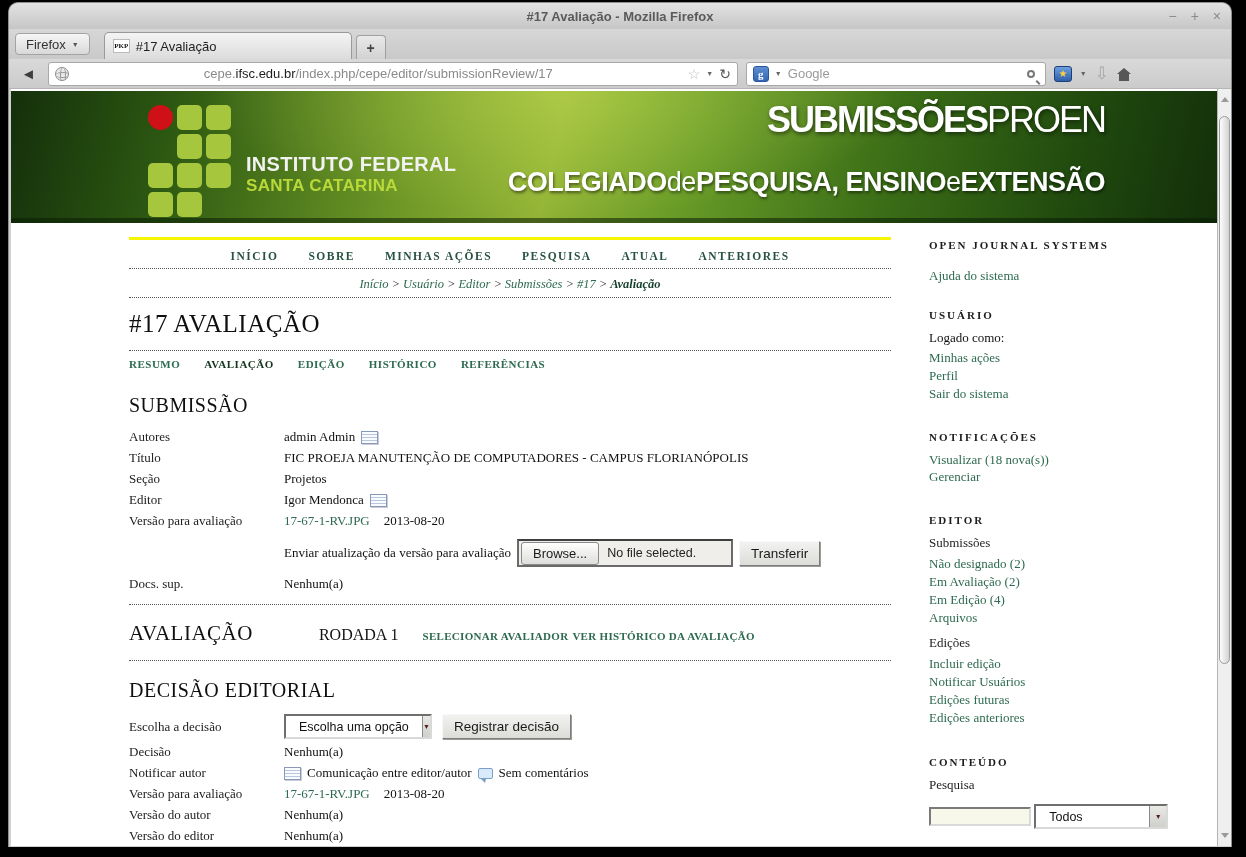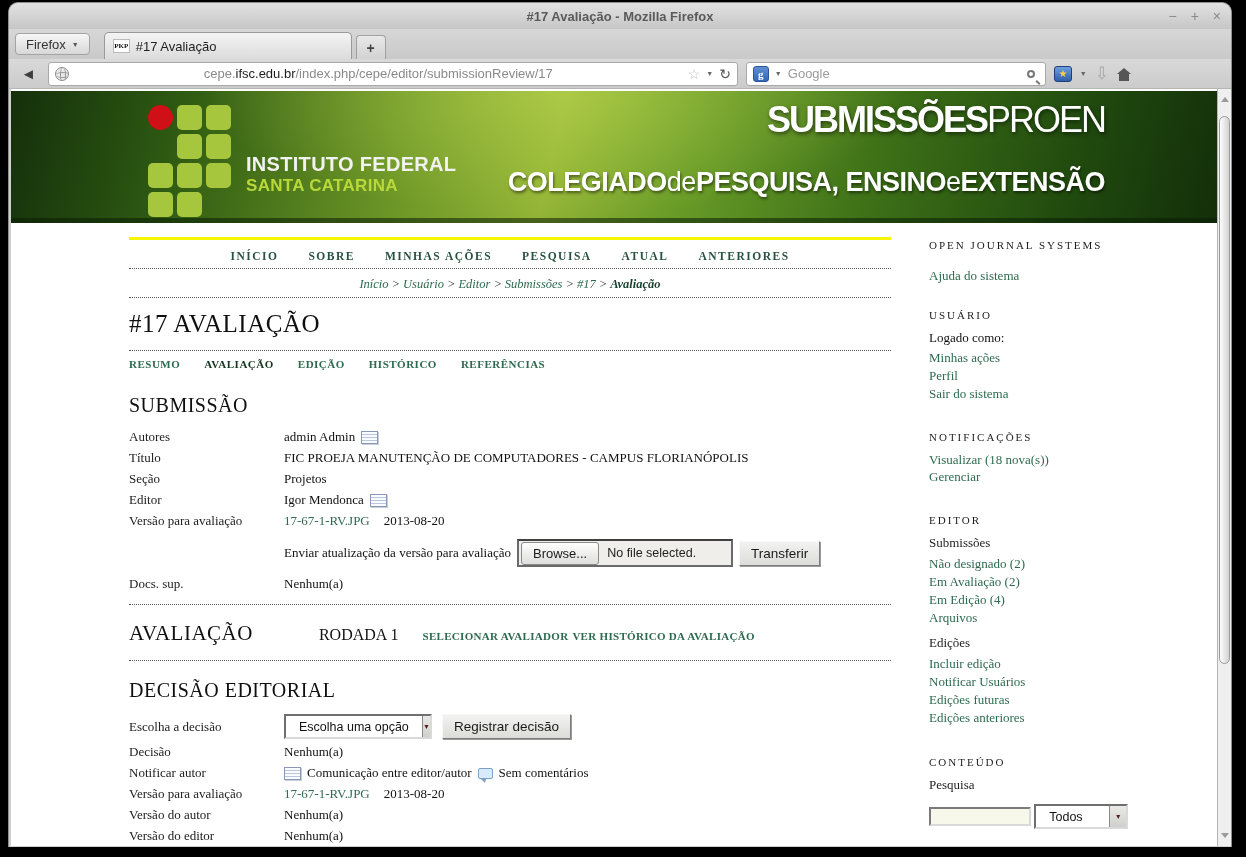--- a/index.html
+++ b/index.html
@@ -133,27 +133,27 @@
   .select-widget { display:inline-flex; align-items:center; height:25px; background:#fff;
                    border:2px solid; border-color:#6f6f6f #d9d9d9 #d9d9d9 #6f6f6f; }
   .select-widget .sv { flex:1; padding:0 13px; font:12.5px "Liberation Sans", sans-serif; color:#111; white-space:nowrap; }
   .select-widget .sbtn { width:17px; align-self:stretch; border-left:1px solid #8a8a8a; background:linear-gradient(#e9e9e6,#cfcfcb);
                          display:flex; align-items:center; justify-content:center; font-size:7px; color:#5a1f1f; }
   .w-decision { width:148px; }
   .notify-val { display:flex; align-items:center; gap:7px; }
 
   
   .sidebar { position:absolute; left:918px; top:150px; width:280px; font-size:13px; }
-  .sb-head { font-size:11px; letter-spacing:2px; color:#1d1d1d; font-weight:normal; }
+  .sb-head { font-size:11px; letter-spacing:2px; color:#1d1d1d; font-weight:bold; }
   .sb-sub { color:#1d1d1d; margin-bottom:5px; }
   .sb-link { color:#2d6a4f; cursor:pointer; line-height:1.3; }
   .sb-stack { display:flex; flex-direction:column; gap:1px; }
   .sb-search-input { width:102px; height:19px; background:#f7f7ea; border:2px solid; border-color:#7a7a7a #d9d9d9 #d9d9d9 #7a7a7a;
                      font:12px "Liberation Sans", sans-serif; padding:0 3px; outline:none; }
-  .w-todos { width:94px; margin-top:6px; }
+  .w-todos { width:134px; margin-top:6px; }
 </style>
 </head>
 <body>
 
 <div class="window">
 
   <div class="titlebar">
     <span class="title">#17 Avaliação - Mozilla Firefox</span>
     <div class="win-controls">
       <span>−</span>

